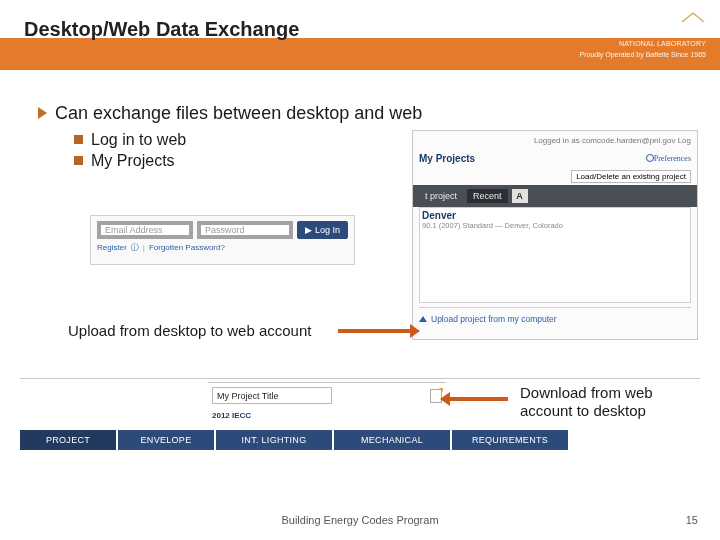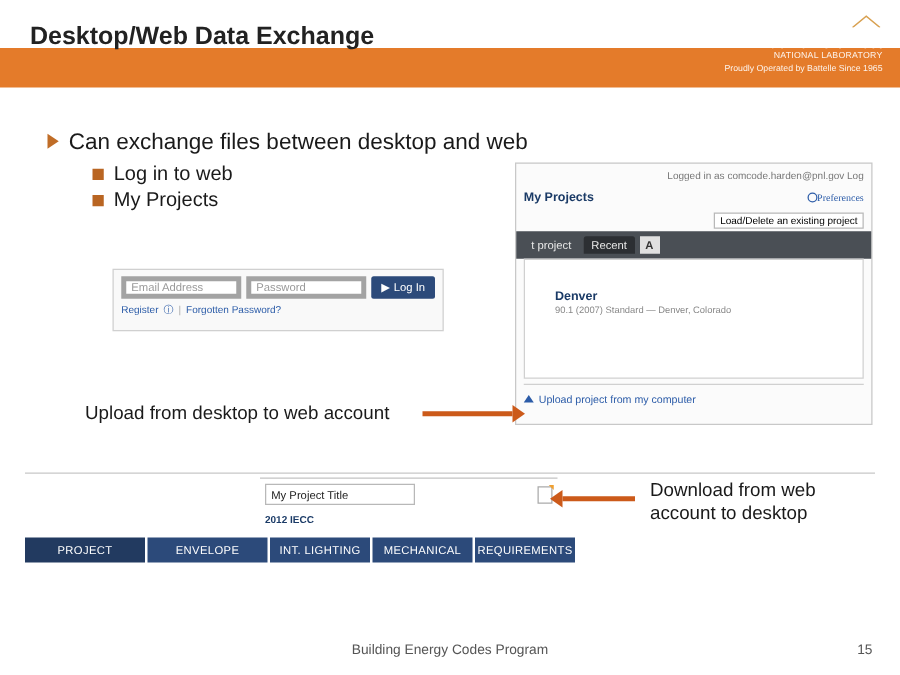--- a/index.html
+++ b/index.html
@@ -144,21 +144,21 @@
   .pp-tab.small-a {
     width: 16px; height: 14px; background: #e0e0e0; color: #333;
     display: inline-flex; align-items: center; justify-content: center;
     font-weight: bold;
   }
   .pp-body {
     background: #fff;
     border: 1px solid #d0d0d0;
     margin: 0 6px;
     height: 96px;
-    padding: 24px;
+    padding: 2px;
   }
   .pp-city { font-weight: bold; color: #1a3a66; font-size: 10px; }
   .pp-detail { font-size: 7.5px; color: #888; }
   .pp-footer-sep {
     height: 1px; background: #d0d0d0; margin: 4px 6px;
   }
   .pp-uploadrow {
     display: flex; align-items: center;
     padding: 2px 6px;
   }
@@ -262,21 +262,21 @@
     color: #fff;
   }
   .tab-item {
     background: #2c4a7a;
     padding: 5px 0;
     text-align: center;
     letter-spacing: 0.3px;
   }
   .tab-item.active { background: #223a60; }
   .tab-item.w1 { width: 96px; }
-  .tab-item.w2 { width: 80px; }
+  .tab-item.w2 { width: 116px; }
 
   .footer {
     position: absolute;
     bottom: 14px;
     width: 100%;
     text-align: center;
     font-size: 11px;
     color: #555;
   }
   .pagenum {

